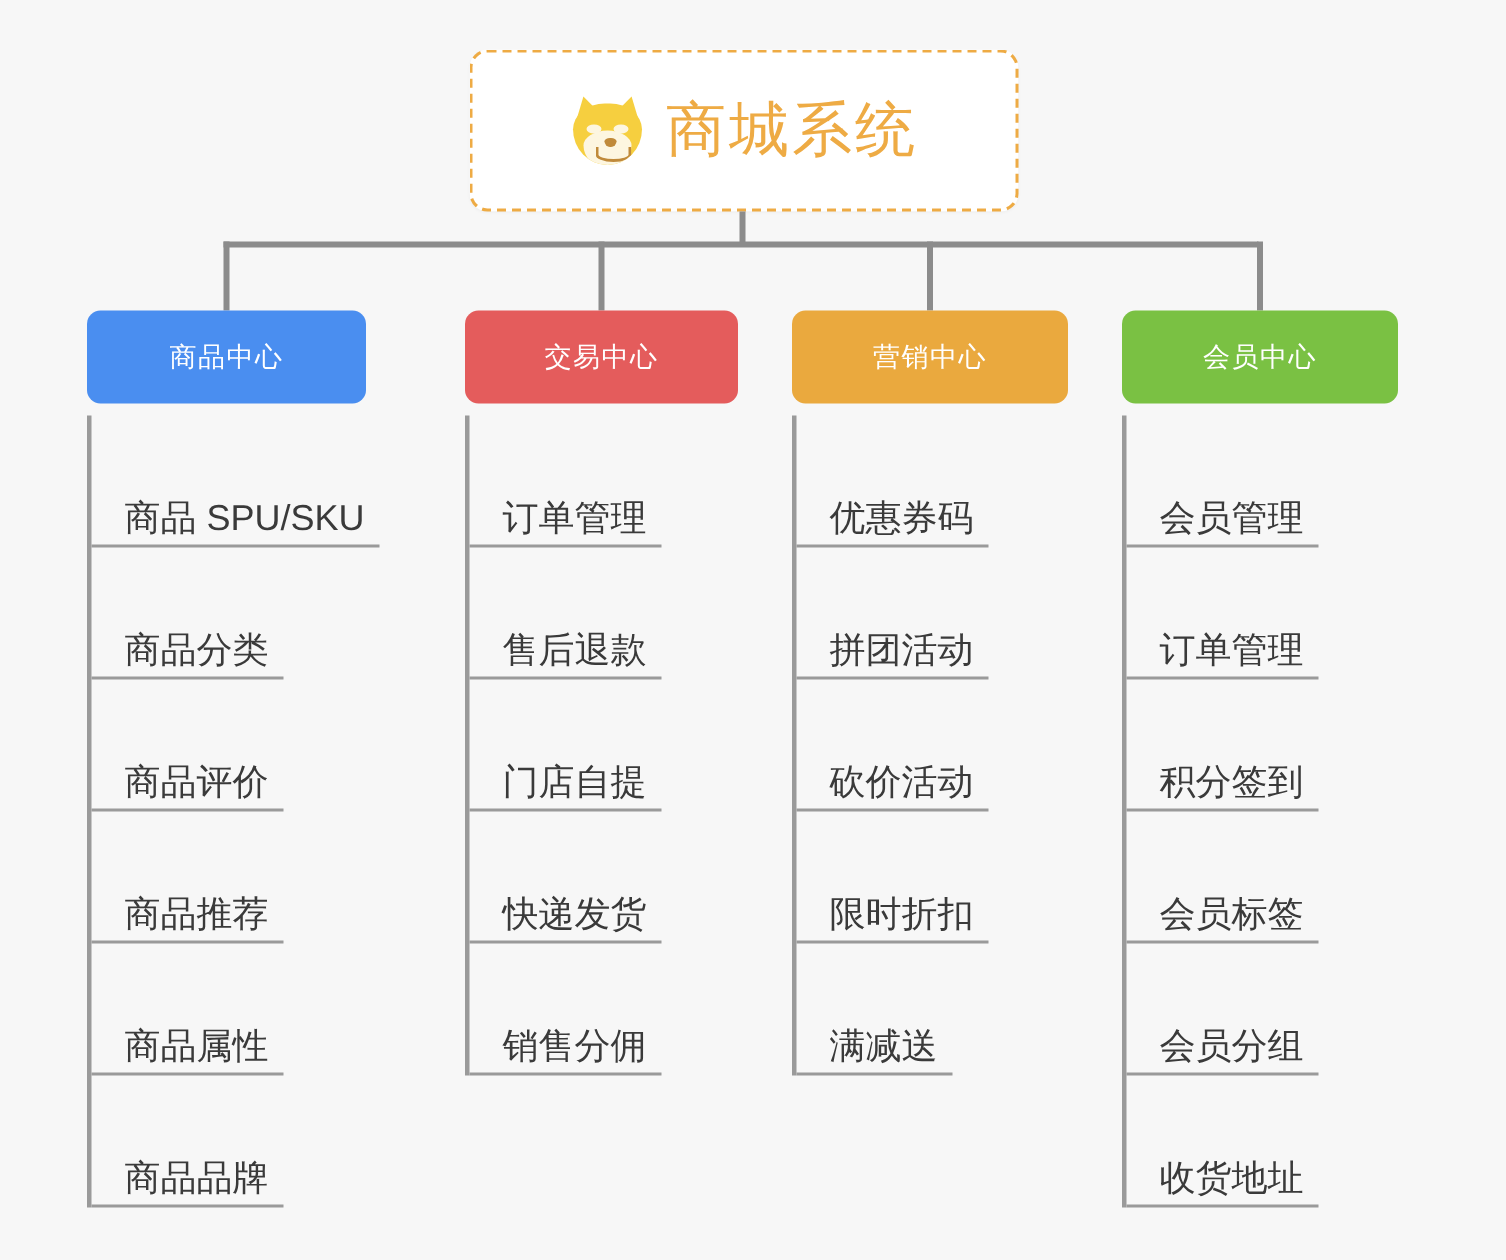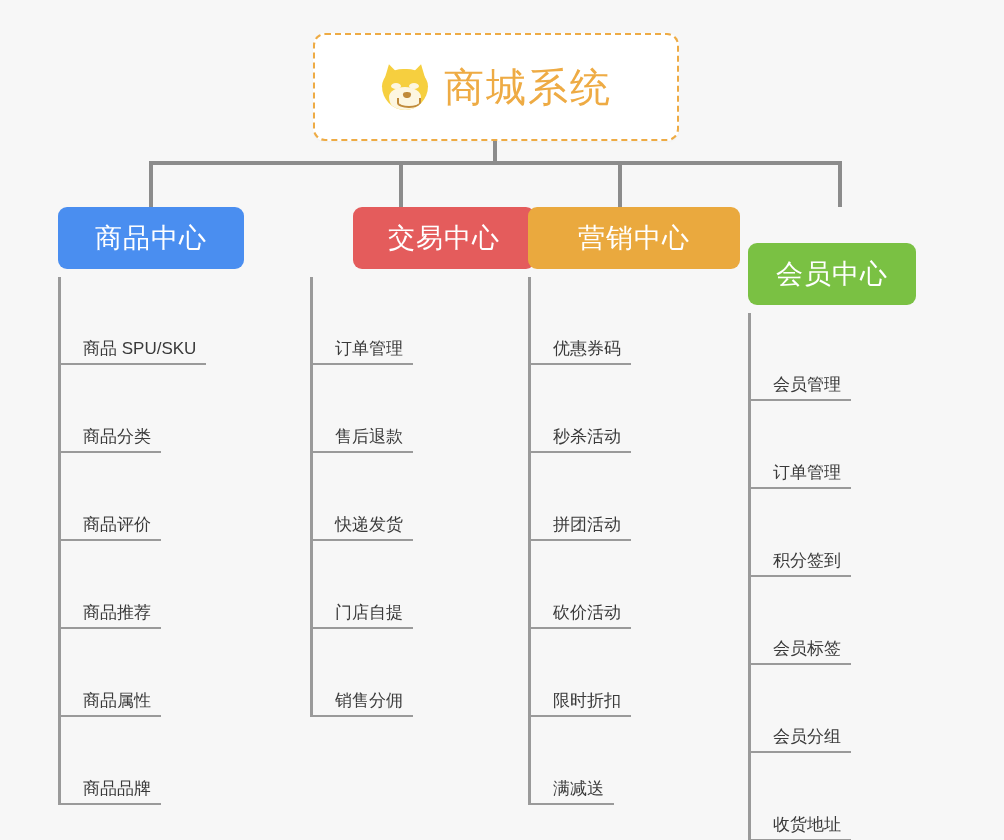--- a/index.html
+++ b/index.html
@@ -144,41 +144,41 @@
     position: absolute;
     top: 207px;
   }
   .branch-header {
     height: 62px;
     border-radius: 9px;
     display: flex;
     align-items: center;
     justify-content: center;
     color: #ffffff;
-    font-size: 27px;
+    font-size: 18px;
     letter-spacing: 1px;
     box-sizing: border-box;
     white-space: nowrap;
   }
 
   .branch-items {
     position: relative;
     margin-top: 8px;
     padding-left: 15px;
     border-left: 3px solid #9a9a9a;
   }
   .leaf {
     height: 88px;
     display: flex;
     align-items: flex-end;
     box-sizing: border-box;
   }
   .leaf-label {
     display: inline-block;
-    font-size: 17px;
+    font-size: 24px;
     color: #3a3a3a;
     padding: 0 10px 4px 22px;
     border-bottom: 2px solid #9a9a9a;
     margin-left: -15px;
     white-space: nowrap;
     line-height: 1.1;
   }
 </style>
 </head>
 <body>
@@ -225,66 +225,63 @@
       <div class="leaf">
           <span class="leaf-label">商品属性</span>
         </div>
       <div class="leaf">
           <span class="leaf-label">商品品牌</span>
         </div>
     </div>
   </div>
 
   <div class="branch" id="branch-1" style="left: 310px; width: 182px;">
-    <div class="branch-header" style="background: rgb(228, 92, 92); width: 182px; margin-left: 43px;">交易中心</div>
+    <div class="branch-header" style="background: rgb(228, 92, 92); width: 182px;">交易中心</div>
     <div class="branch-items">
       <div class="leaf">
           <span class="leaf-label">订单管理</span>
         </div>
       <div class="leaf">
           <span class="leaf-label">售后退款</span>
         </div>
       <div class="leaf">
+          <span class="leaf-label">门店自提</span>
+        </div>
+      <div class="leaf">
           <span class="leaf-label">快递发货</span>
         </div>
       <div class="leaf">
-          <span class="leaf-label">门店自提</span>
-        </div>
-      <div class="leaf">
           <span class="leaf-label">销售分佣</span>
         </div>
     </div>
   </div>
 
   <div class="branch" id="branch-2" style="left: 528px; width: 184px;">
-    <div class="branch-header" style="background: rgb(234, 169, 62); width: 212px;">营销中心</div>
+    <div class="branch-header" style="background: rgb(234, 169, 62); width: 184px;">营销中心</div>
     <div class="branch-items">
       <div class="leaf">
           <span class="leaf-label">优惠券码</span>
         </div>
       <div class="leaf">
-          <span class="leaf-label">秒杀活动</span>
-        </div>
-      <div class="leaf">
           <span class="leaf-label">拼团活动</span>
         </div>
       <div class="leaf">
           <span class="leaf-label">砍价活动</span>
         </div>
       <div class="leaf">
           <span class="leaf-label">限时折扣</span>
         </div>
       <div class="leaf">
           <span class="leaf-label">满减送</span>
         </div>
     </div>
   </div>
 
   <div class="branch" id="branch-3" style="left: 748px; width: 184px;">
-    <div class="branch-header" style="background: rgb(122, 193, 67); width: 168px; margin-top: 36px;">会员中心</div>
+    <div class="branch-header" style="background: rgb(122, 193, 67); width: 184px;">会员中心</div>
     <div class="branch-items">
       <div class="leaf">
           <span class="leaf-label">会员管理</span>
         </div>
       <div class="leaf">
           <span class="leaf-label">订单管理</span>
         </div>
       <div class="leaf">
           <span class="leaf-label">积分签到</span>
         </div>

